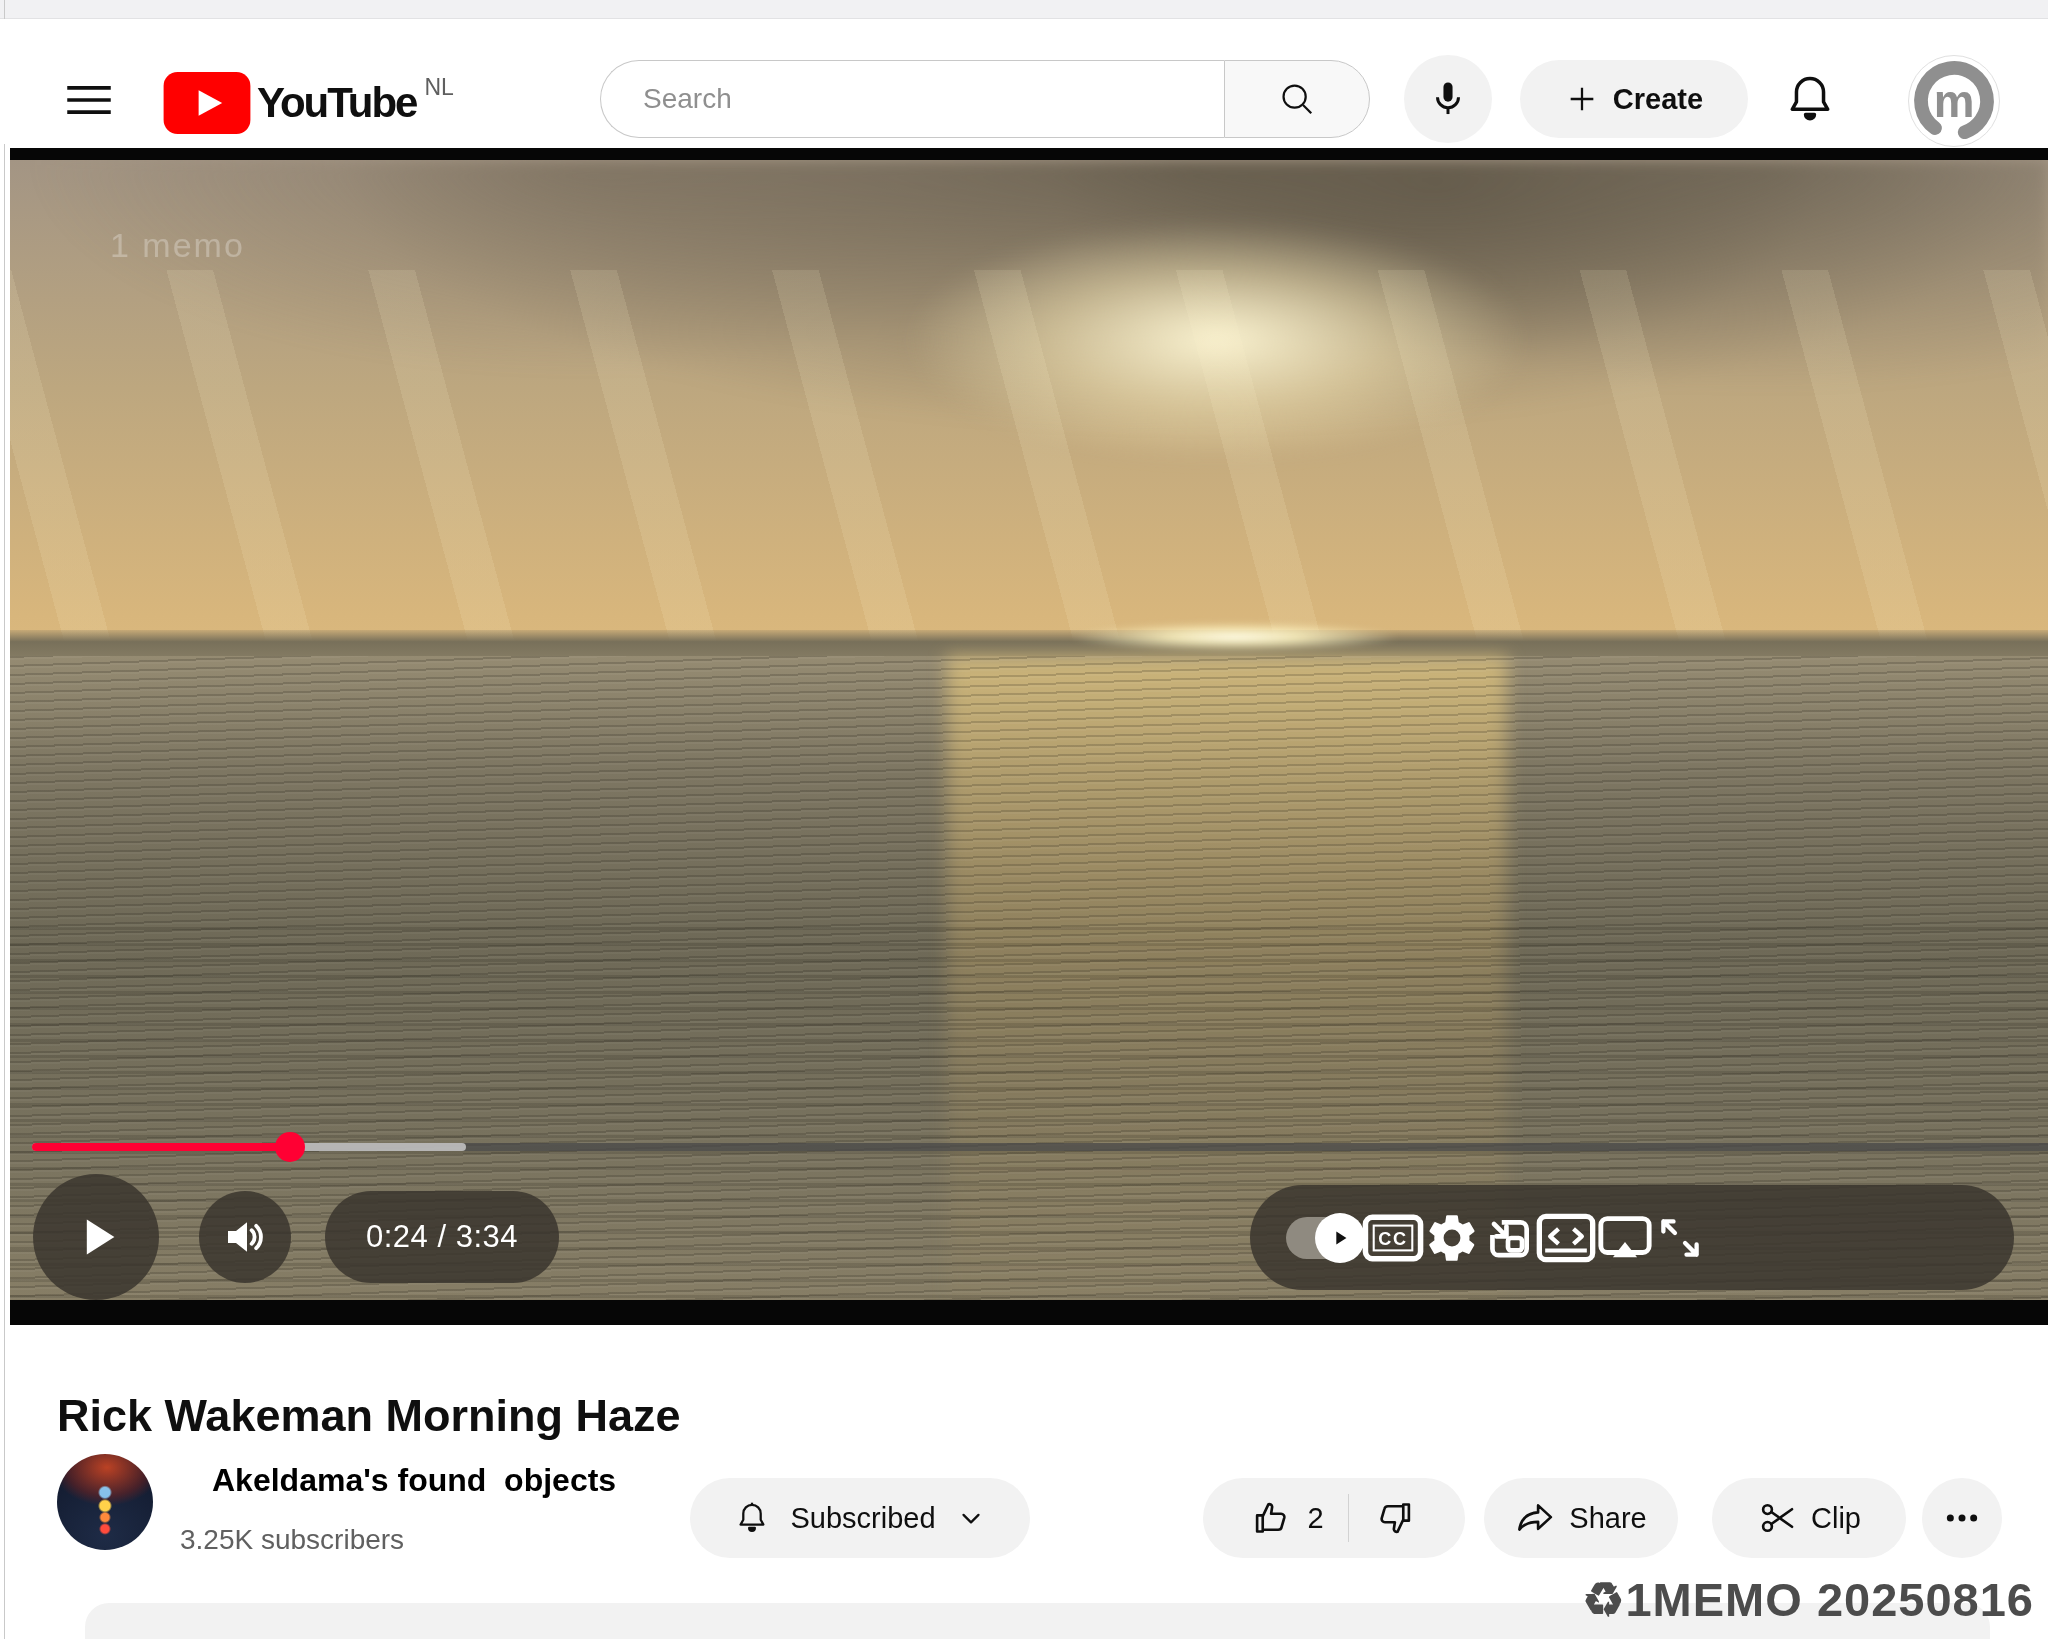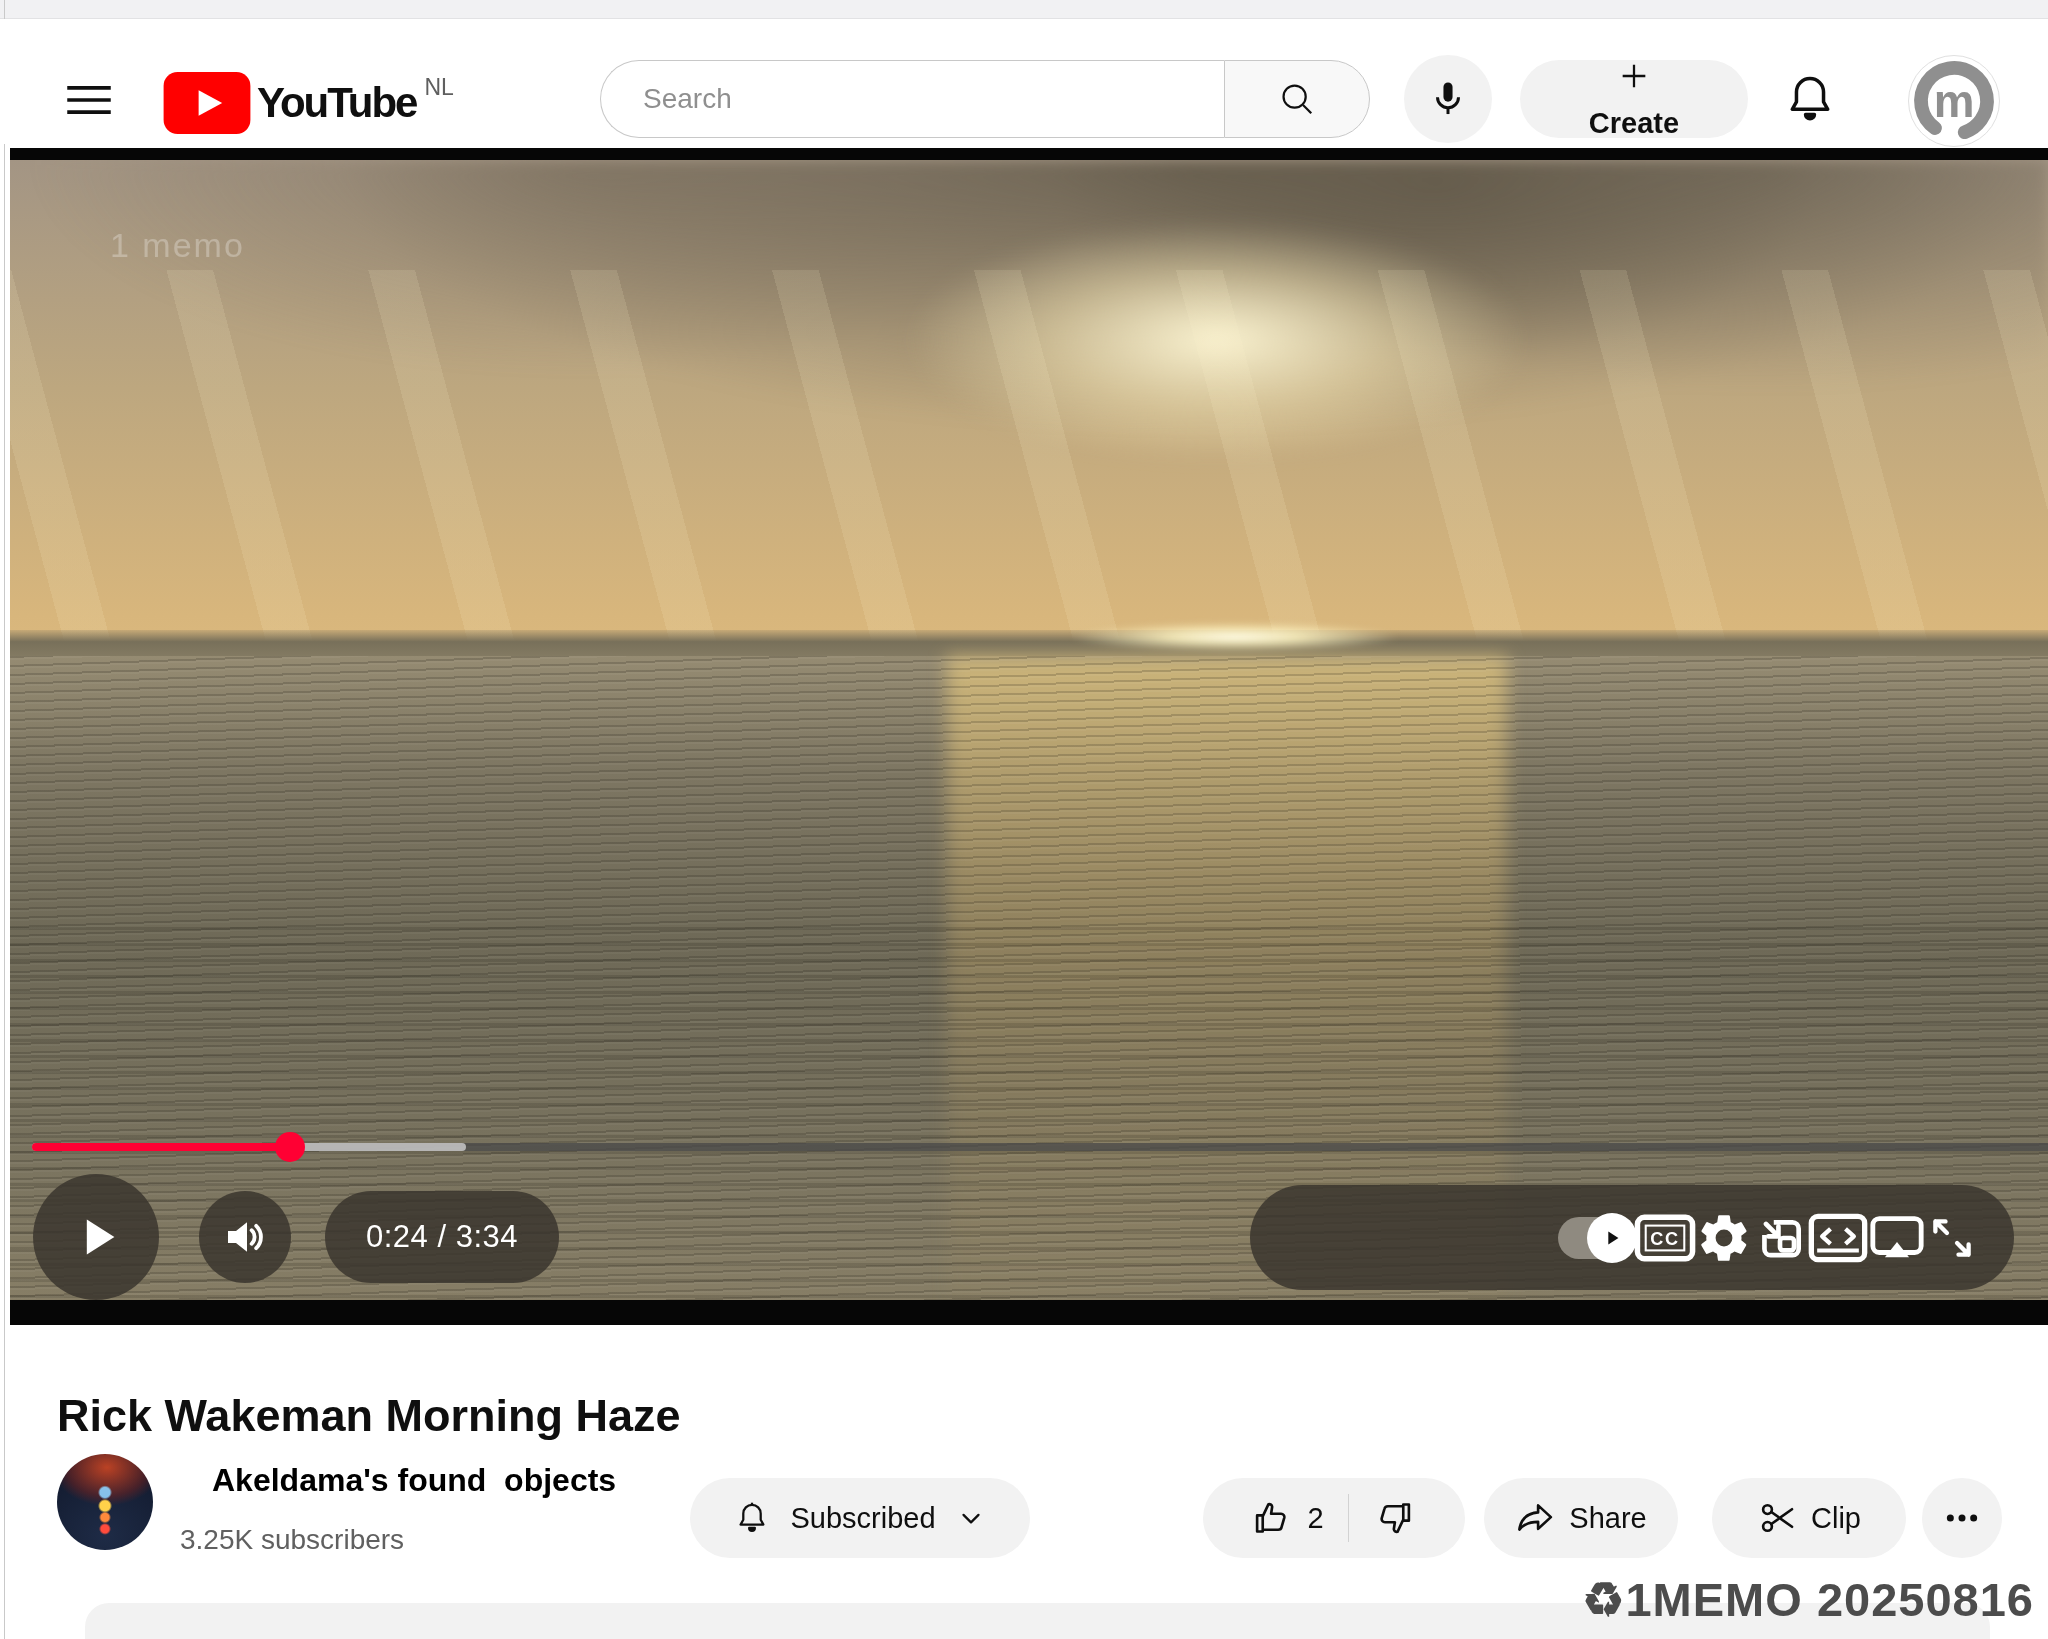--- a/index.html
+++ b/index.html
@@ -18,21 +18,21 @@
   .search-box{position:absolute;left:600px;top:41px;width:624px;height:78px;box-sizing:border-box;
     border:1.5px solid #c8c8c8;border-right:none;border-radius:40px 0 0 40px;background:#fff;display:flex;align-items:center;}
   .search-box input{border:none;outline:none;width:100%;margin:0 20px 0 40px;font-size:28px;color:#0f0f0f;
     font-family:"Liberation Sans",sans-serif;background:transparent;}
   .search-box input::placeholder{color:#8f8f8f;}
   .search-btn{position:absolute;left:1224px;top:41px;width:146px;height:78px;box-sizing:border-box;
     border:1.5px solid #c8c8c8;border-radius:0 40px 40px 0;background:#f8f8f8;display:flex;align-items:center;justify-content:center;cursor:pointer;}
   .round-btn{position:absolute;border:none;border-radius:50%;background:#f2f2f2;display:flex;align-items:center;justify-content:center;cursor:pointer;}
   .mic-btn{left:1404px;top:36px;width:88px;height:88px;}
   .create-btn{position:absolute;left:1520px;top:41px;width:228px;height:78px;border:none;border-radius:40px;background:#f2f2f2;
-    display:flex;align-items:center;justify-content:center;gap:14px;cursor:pointer;font-family:"Liberation Sans",sans-serif;flex-direction:column;}
+    display:flex;align-items:center;justify-content:center;gap:14px;cursor:pointer;font-family:"Liberation Sans",sans-serif;}
   .create-label{font-size:29px;font-weight:600;color:#0f0f0f;}
   .bell-btn{position:absolute;left:1782px;top:48px;width:60px;height:64px;background:transparent;border:none;cursor:pointer;padding:0;}
   .avatar-btn{position:absolute;left:1908px;top:36px;width:92px;height:92px;border-radius:50%;border:1px solid #e0e0e0;background:#fff;
     display:flex;align-items:center;justify-content:center;cursor:pointer;overflow:hidden;padding:0;}
   
   .player{position:absolute;left:10px;top:148px;width:2038px;height:1177px;background:#060606;padding-left:24px;}
   .scene{position:absolute;left:0;top:12px;width:2038px;height:1140px;overflow:hidden;
     background:linear-gradient(to bottom,#a39584 0%,#bda77f 20%,#d8b67c 40%,#e7c486 58%,#edd19a 72%,#ecd2a0 100%);}
   .clouds{position:absolute;left:0;top:0;width:100%;height:300px;filter:blur(7px);
     background:radial-gradient(60% 130% at 58% 0%,rgba(92,84,68,.78),transparent 70%),
@@ -62,21 +62,21 @@
   .progress .buffer{position:absolute;left:0;top:8px;height:8px;border-radius:4px;background:rgba(206,206,206,.8);}
   .progress .played{position:absolute;left:0;top:8px;height:8px;border-radius:4px;background:#ff0033;}
   .progress .knob{position:absolute;top:-3px;width:30px;height:30px;border-radius:50%;background:#ff0033;}
   
   .bubble{background:rgba(57,53,45,.84);border:none;display:flex;align-items:center;justify-content:center;cursor:pointer;}
   .play-btn{position:absolute;left:23px;top:1026px;width:126px;height:126px;border-radius:50%;}
   .vol-btn{position:absolute;left:189px;top:1043px;width:92px;height:92px;border-radius:50%;}
   .time-pill{position:absolute;left:315px;top:1043px;width:234px;height:92px;border-radius:46px;}
   .time-text{color:#fff;font-size:31px;letter-spacing:.5px;}
   .right-pill{position:absolute;left:1240px;top:1037px;width:764px;height:105px;border-radius:53px;
-    display:flex;align-items:center;justify-content:flex-end;padding:0 36px;box-sizing:border-box;}
+    display:flex;align-items:center;justify-content:flex-start;padding:0 36px;box-sizing:border-box;}
   .ctrl{background:transparent;border:none;padding:0;display:flex;align-items:center;justify-content:center;cursor:pointer;}
   .toggle{position:relative;width:76px;height:42px;border-radius:21px;background:#8f8a80;}
   .toggle .tknob{position:absolute;right:-3px;top:-4px;width:50px;height:50px;border-radius:50%;background:#fff;
     display:flex;align-items:center;justify-content:center;}
   
   .video-title{position:absolute;left:57px;top:1360px;font-size:45px;font-weight:bold;color:#0f0f0f;}
   .ch-avatar{position:absolute;left:57px;top:1454px;width:96px;height:96px;border-radius:50%;cursor:pointer;border:none;padding:0;
     background:
       radial-gradient(circle 7px at 50% 40%,rgba(140,210,255,.9) 0 5px,transparent 7px),
       radial-gradient(circle 7px at 50% 54%,#ffd24a 0 5px,transparent 7px),

